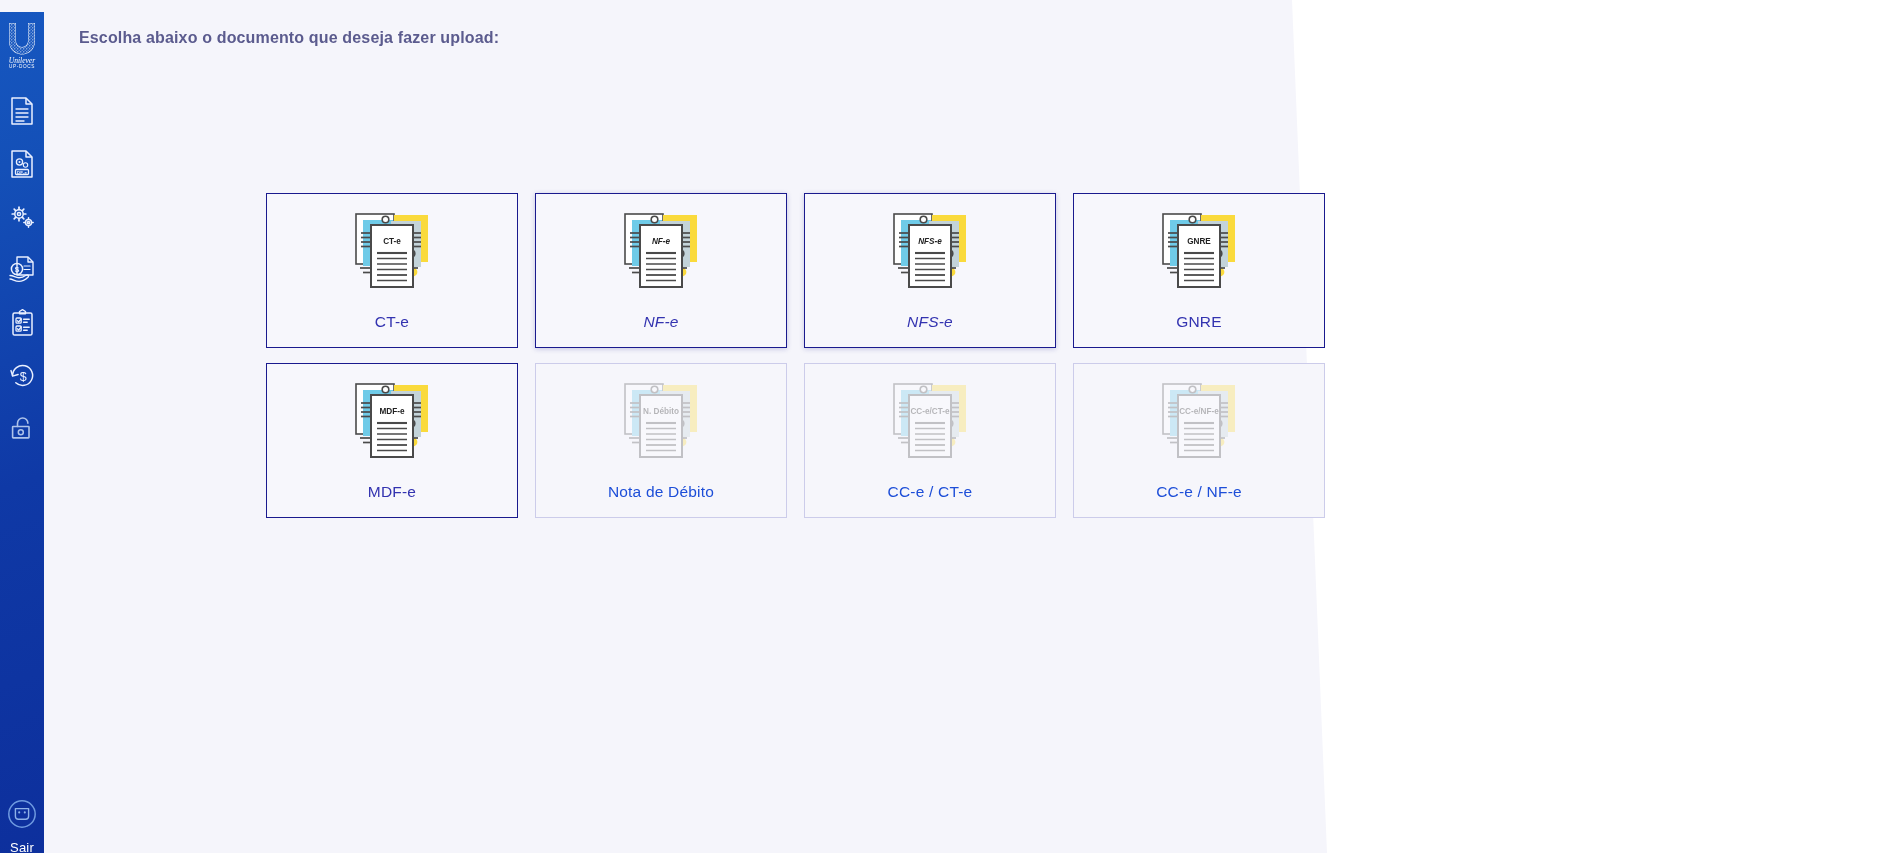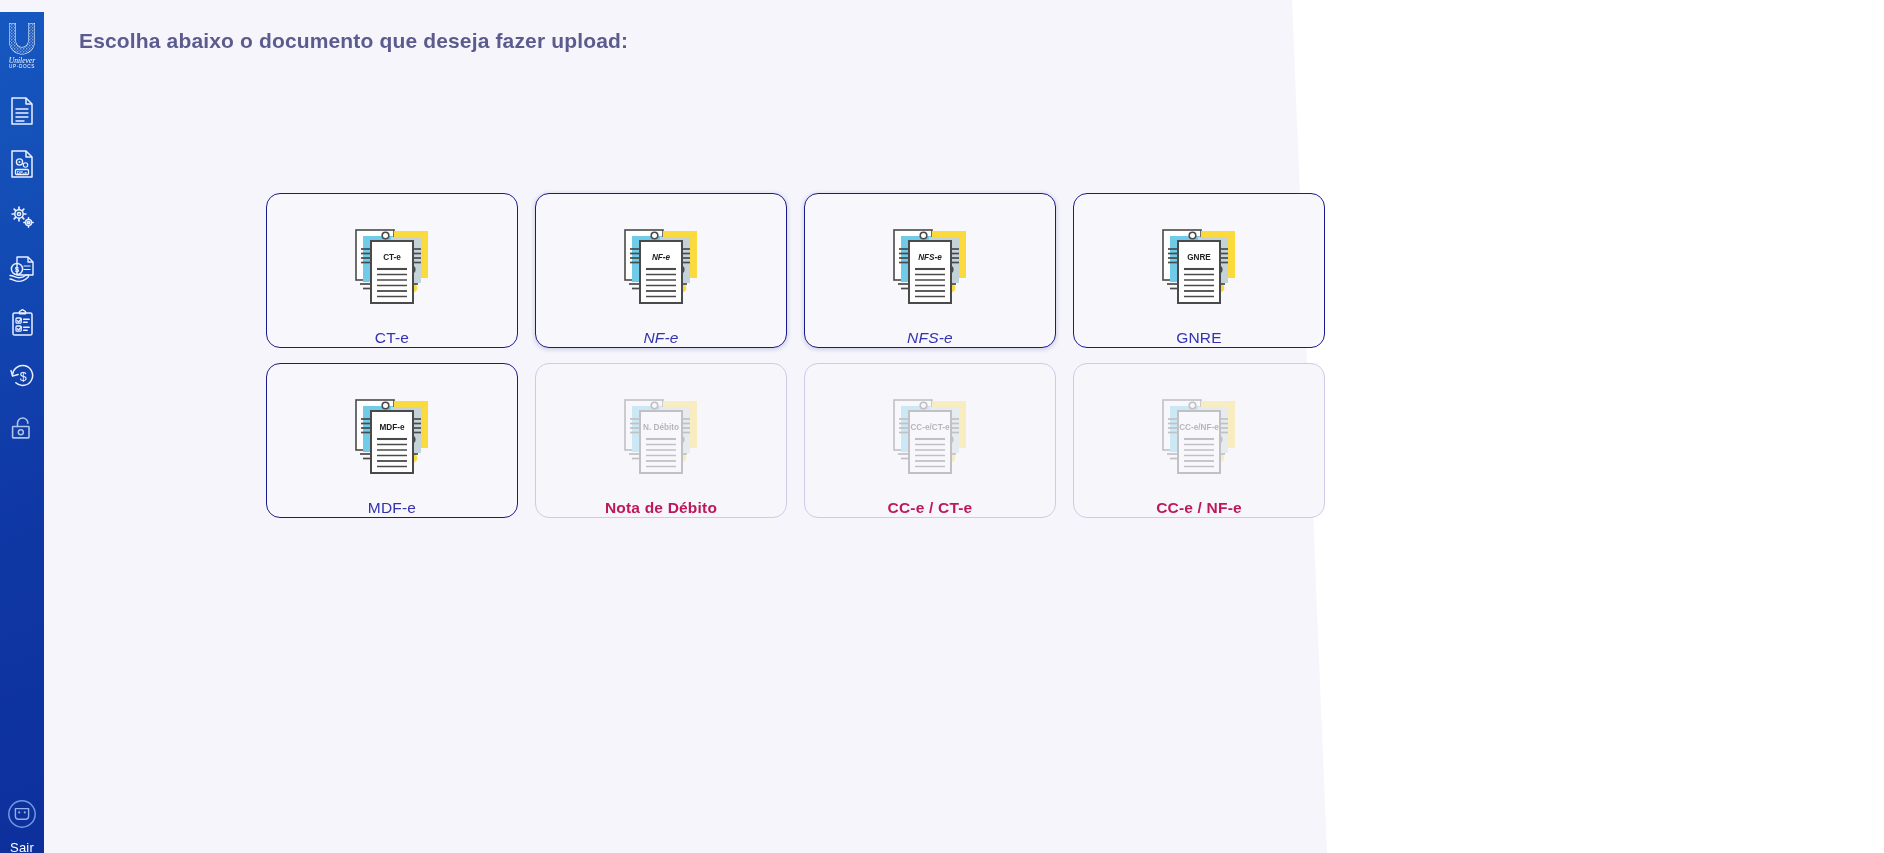--- a/index.html
+++ b/index.html
@@ -93,21 +93,21 @@
     font-size: 13px;
     letter-spacing: .2px;
     cursor: pointer;
   }
 
   
   .page-heading {
     position: absolute;
     left: 79px;
     top: 29px;
-    font-size: 21px;
+    font-size: 16px;
     color: #5b5b8e;
     letter-spacing: .15px;
     white-space: nowrap;
     z-index: 5;
   }
 
   
   .card-grid {
     position: absolute;
     left: 266px;
@@ -115,27 +115,27 @@
     display: grid;
     grid-template-columns: repeat(4, 252px);
     grid-template-rows: 155px 155px;
     column-gap: 17px;
     row-gap: 15px;
     z-index: 5;
   }
 
   .doc-card {
     border: 1.6px solid #1a1a8e;
-    border-radius: 14px;
+    border-radius: 0;
     background: #f7f7fc;
     display: flex;
     flex-direction: column;
     align-items: center;
     justify-content: flex-start;
-    padding-top: 28px;
+    padding-top: 12px;
     cursor: pointer;
     position: relative;
   }
 
   .doc-card.shadowed {
     box-shadow: 0 1px 5px rgba(26,26,142,.22);
     font-style: italic;
   }
 
   .doc-card.disabled {
@@ -146,22 +146,21 @@
 
   .card-label {
     margin-top: 5px;
     font-size: 15.5px;
     color: #3333b0;
     letter-spacing: .2px;
     white-space: nowrap;
   }
 
   .doc-card.disabled .card-label {
-    color: #be185d;
-    font-weight: bold;
+    color: #1d4ed8;
   }
 
   .doc-icon-wrap {
     width: 116px;
     height: 102px;
     position: relative;
   }
 
   .doc-card.disabled .doc-icon-wrap {
     opacity: .30;

